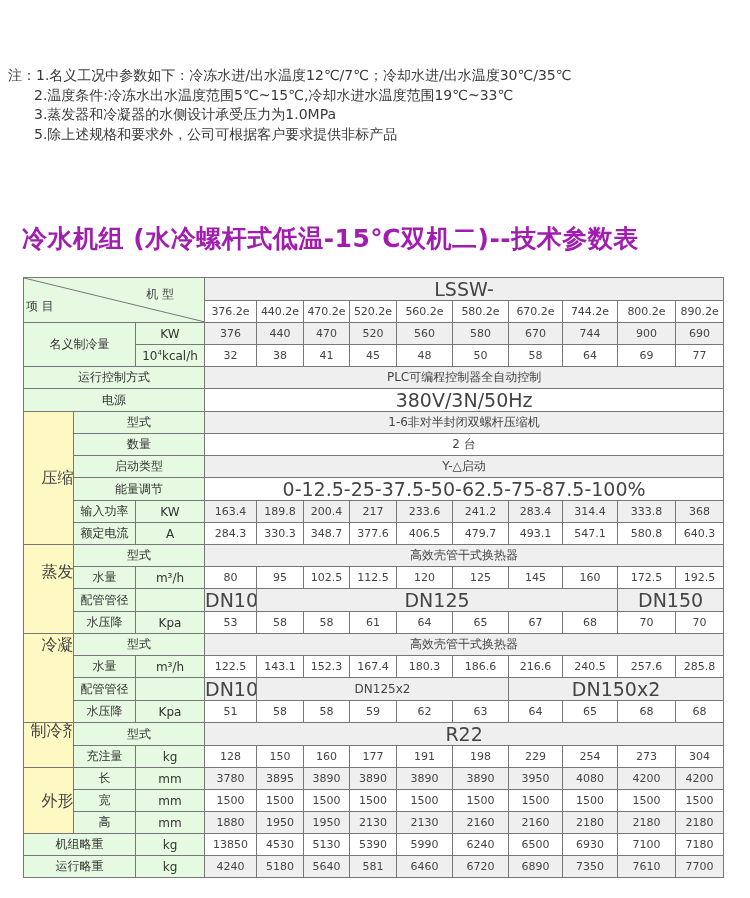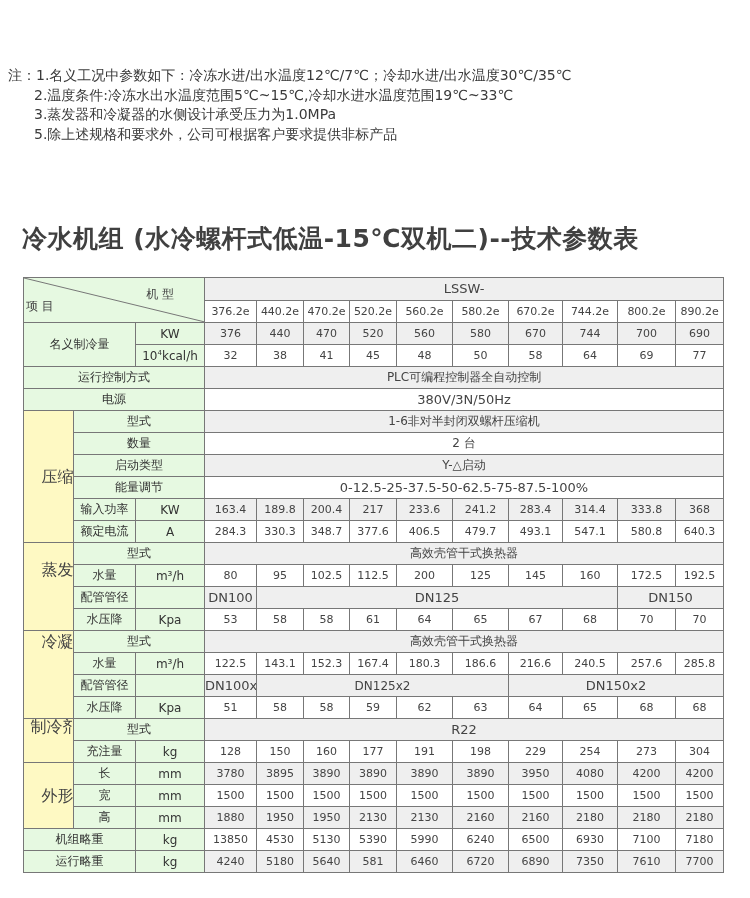--- a/index.html
+++ b/index.html
@@ -1,28 +1,28 @@
 <!DOCTYPE html>
 <html><head>
 <meta charset="utf-8">
 <style>
   html, body { margin:0; padding:0; background:#ffffff; }
   body { width:750px; height:898px; position:relative; overflow:hidden; font-family:"DejaVu Sans", sans-serif; color:#333; }
   .notes { position:absolute; left:8px; top:66px; font-size:14px; line-height:19.5px; color:#3a3a3a; }
   .notes .line { white-space:nowrap; }
   .notes .indent { padding-left:26px; }
-  .title { position:absolute; left:22px; top:222px; font-size:25px; font-weight:bold; color:#404040; white-space:nowrap; letter-spacing:0.5px; }
+  .title { position:absolute; left:22px; top:222px; font-size:25px; font-weight:bold; color:#a21caf; white-space:nowrap; letter-spacing:0.5px; }
   table.spec { position:absolute; left:23px; top:277px; width:700px; border-collapse:collapse; table-layout:fixed; font-size:11px; color:#444; }
   table.spec td { border:1px solid #777; text-align:center; padding:0; height:21px; overflow:hidden; white-space:nowrap; }
   td.lbl { background:#e6f9e1; font-size:12px; color:#333; }
   td.grp { background:#fef9c3; font-size:16px; line-height:22px; white-space:normal; vertical-align:middle; }
   td.v { background:#fff; }
   tr.g td.v, td.gray { background:#efefef; }
   td.span { font-size:12px; }
-  td.big { font-size:13px; }
+  td.big { font-size:19px; }
   .diag { position:relative; height:44px; background:#e6f9e1; }
   .diag svg { position:absolute; left:0; top:0; }
   .diag .a { position:absolute; left:2px; top:20px; font-size:12px; }
   .diag .b { position:absolute; right:30px; top:8px; font-size:12px; }
   td.left { text-align:left; padding-left:2px; }
   sup { font-size:7px; }
 </style>
 </head>
 <body>
 
@@ -80,21 +80,21 @@
     <td colspan="2" rowspan="2" class="lbl">名义制冷量</td>
     <td class="lbl">KW</td>
     <td class="v">376</td>
     <td class="v">440</td>
     <td class="v">470</td>
     <td class="v">520</td>
     <td class="v">560</td>
     <td class="v">580</td>
     <td class="v">670</td>
     <td class="v">744</td>
-    <td class="v">700</td>
+    <td class="v">900</td>
     <td class="v">690</td>
   </tr>
   <tr>
     <td class="lbl"><span>10</span><sup>4</sup><span>kcal/h</span></td>
     <td class="v">32</td>
     <td class="v">38</td>
     <td class="v">41</td>
     <td class="v">45</td>
     <td class="v">48</td>
     <td class="v">50</td>
@@ -165,21 +165,21 @@
     <td colspan="2" class="lbl">型式</td>
     <td colspan="10" class="gray span">高效壳管干式换热器</td>
   </tr>
   <tr>
     <td class="lbl">水量</td>
     <td class="lbl">m³/h</td>
     <td class="v">80</td>
     <td class="v">95</td>
     <td class="v">102.5</td>
     <td class="v">112.5</td>
-    <td class="v">200</td>
+    <td class="v">120</td>
     <td class="v">125</td>
     <td class="v">145</td>
     <td class="v">160</td>
     <td class="v">172.5</td>
     <td class="v">192.5</td>
   </tr>
   <tr>
     <td class="lbl">配管管径</td>
     <td class="lbl"></td>
     <td class="gray big left">DN100</td>

